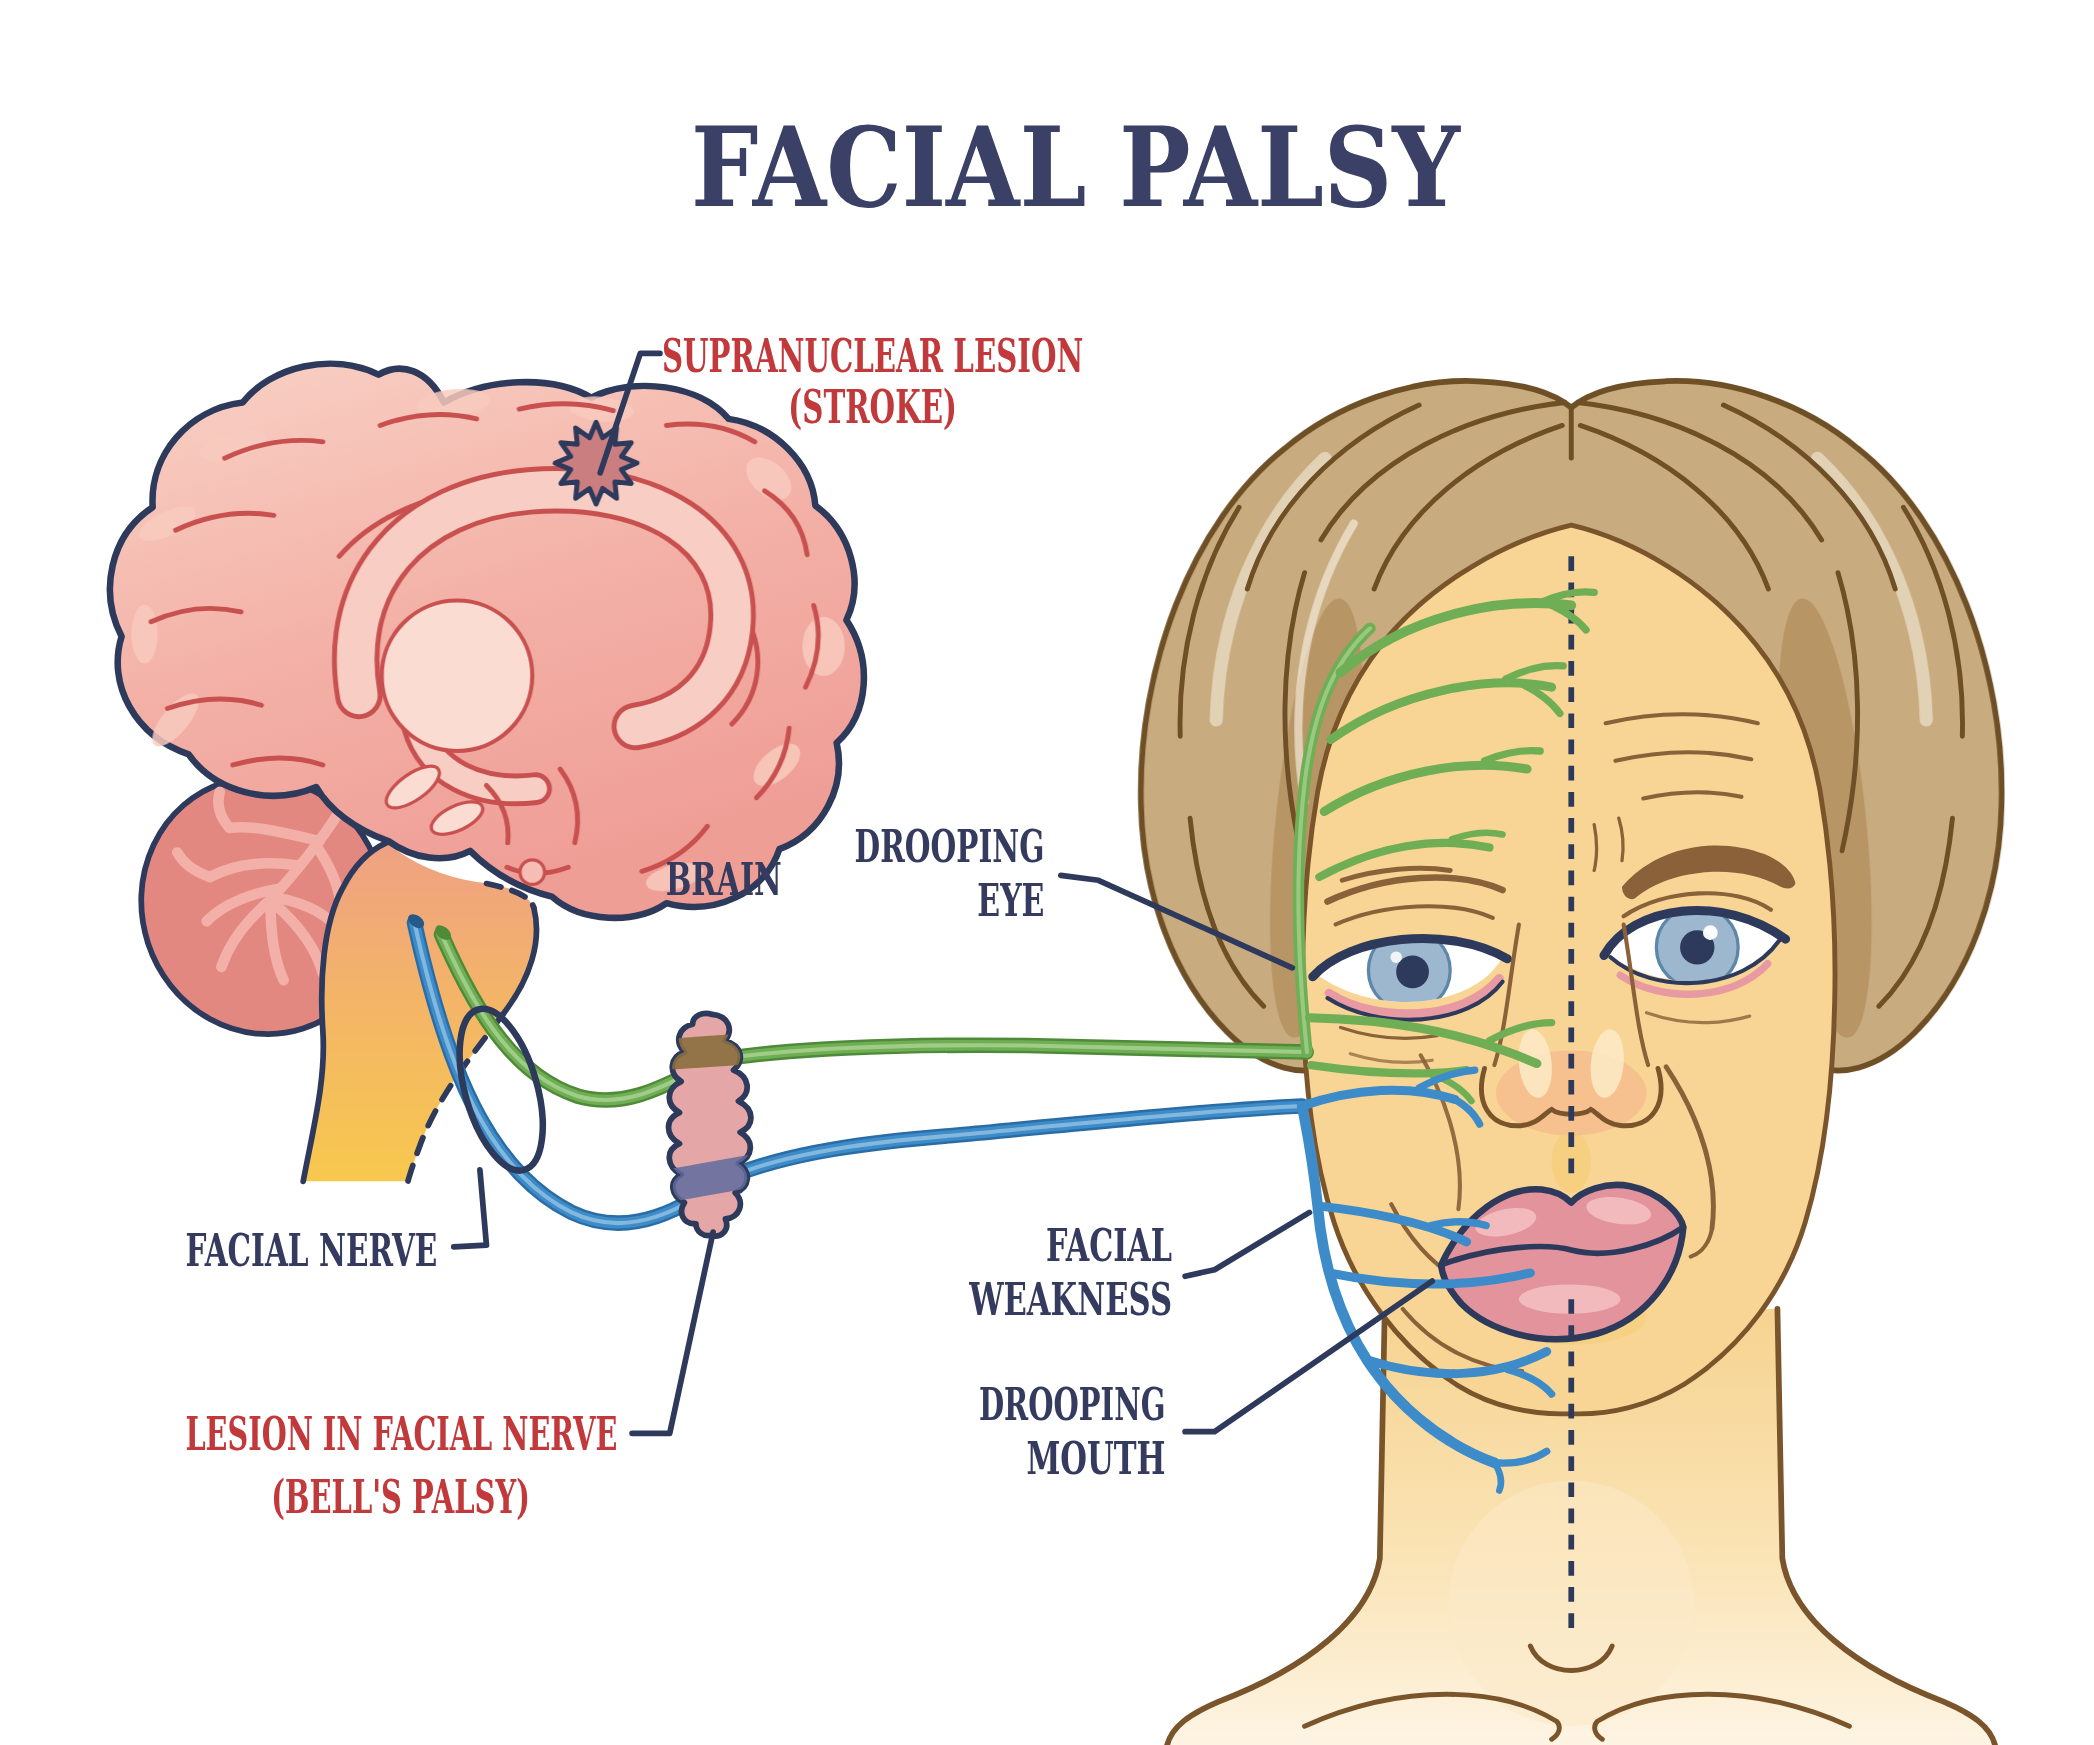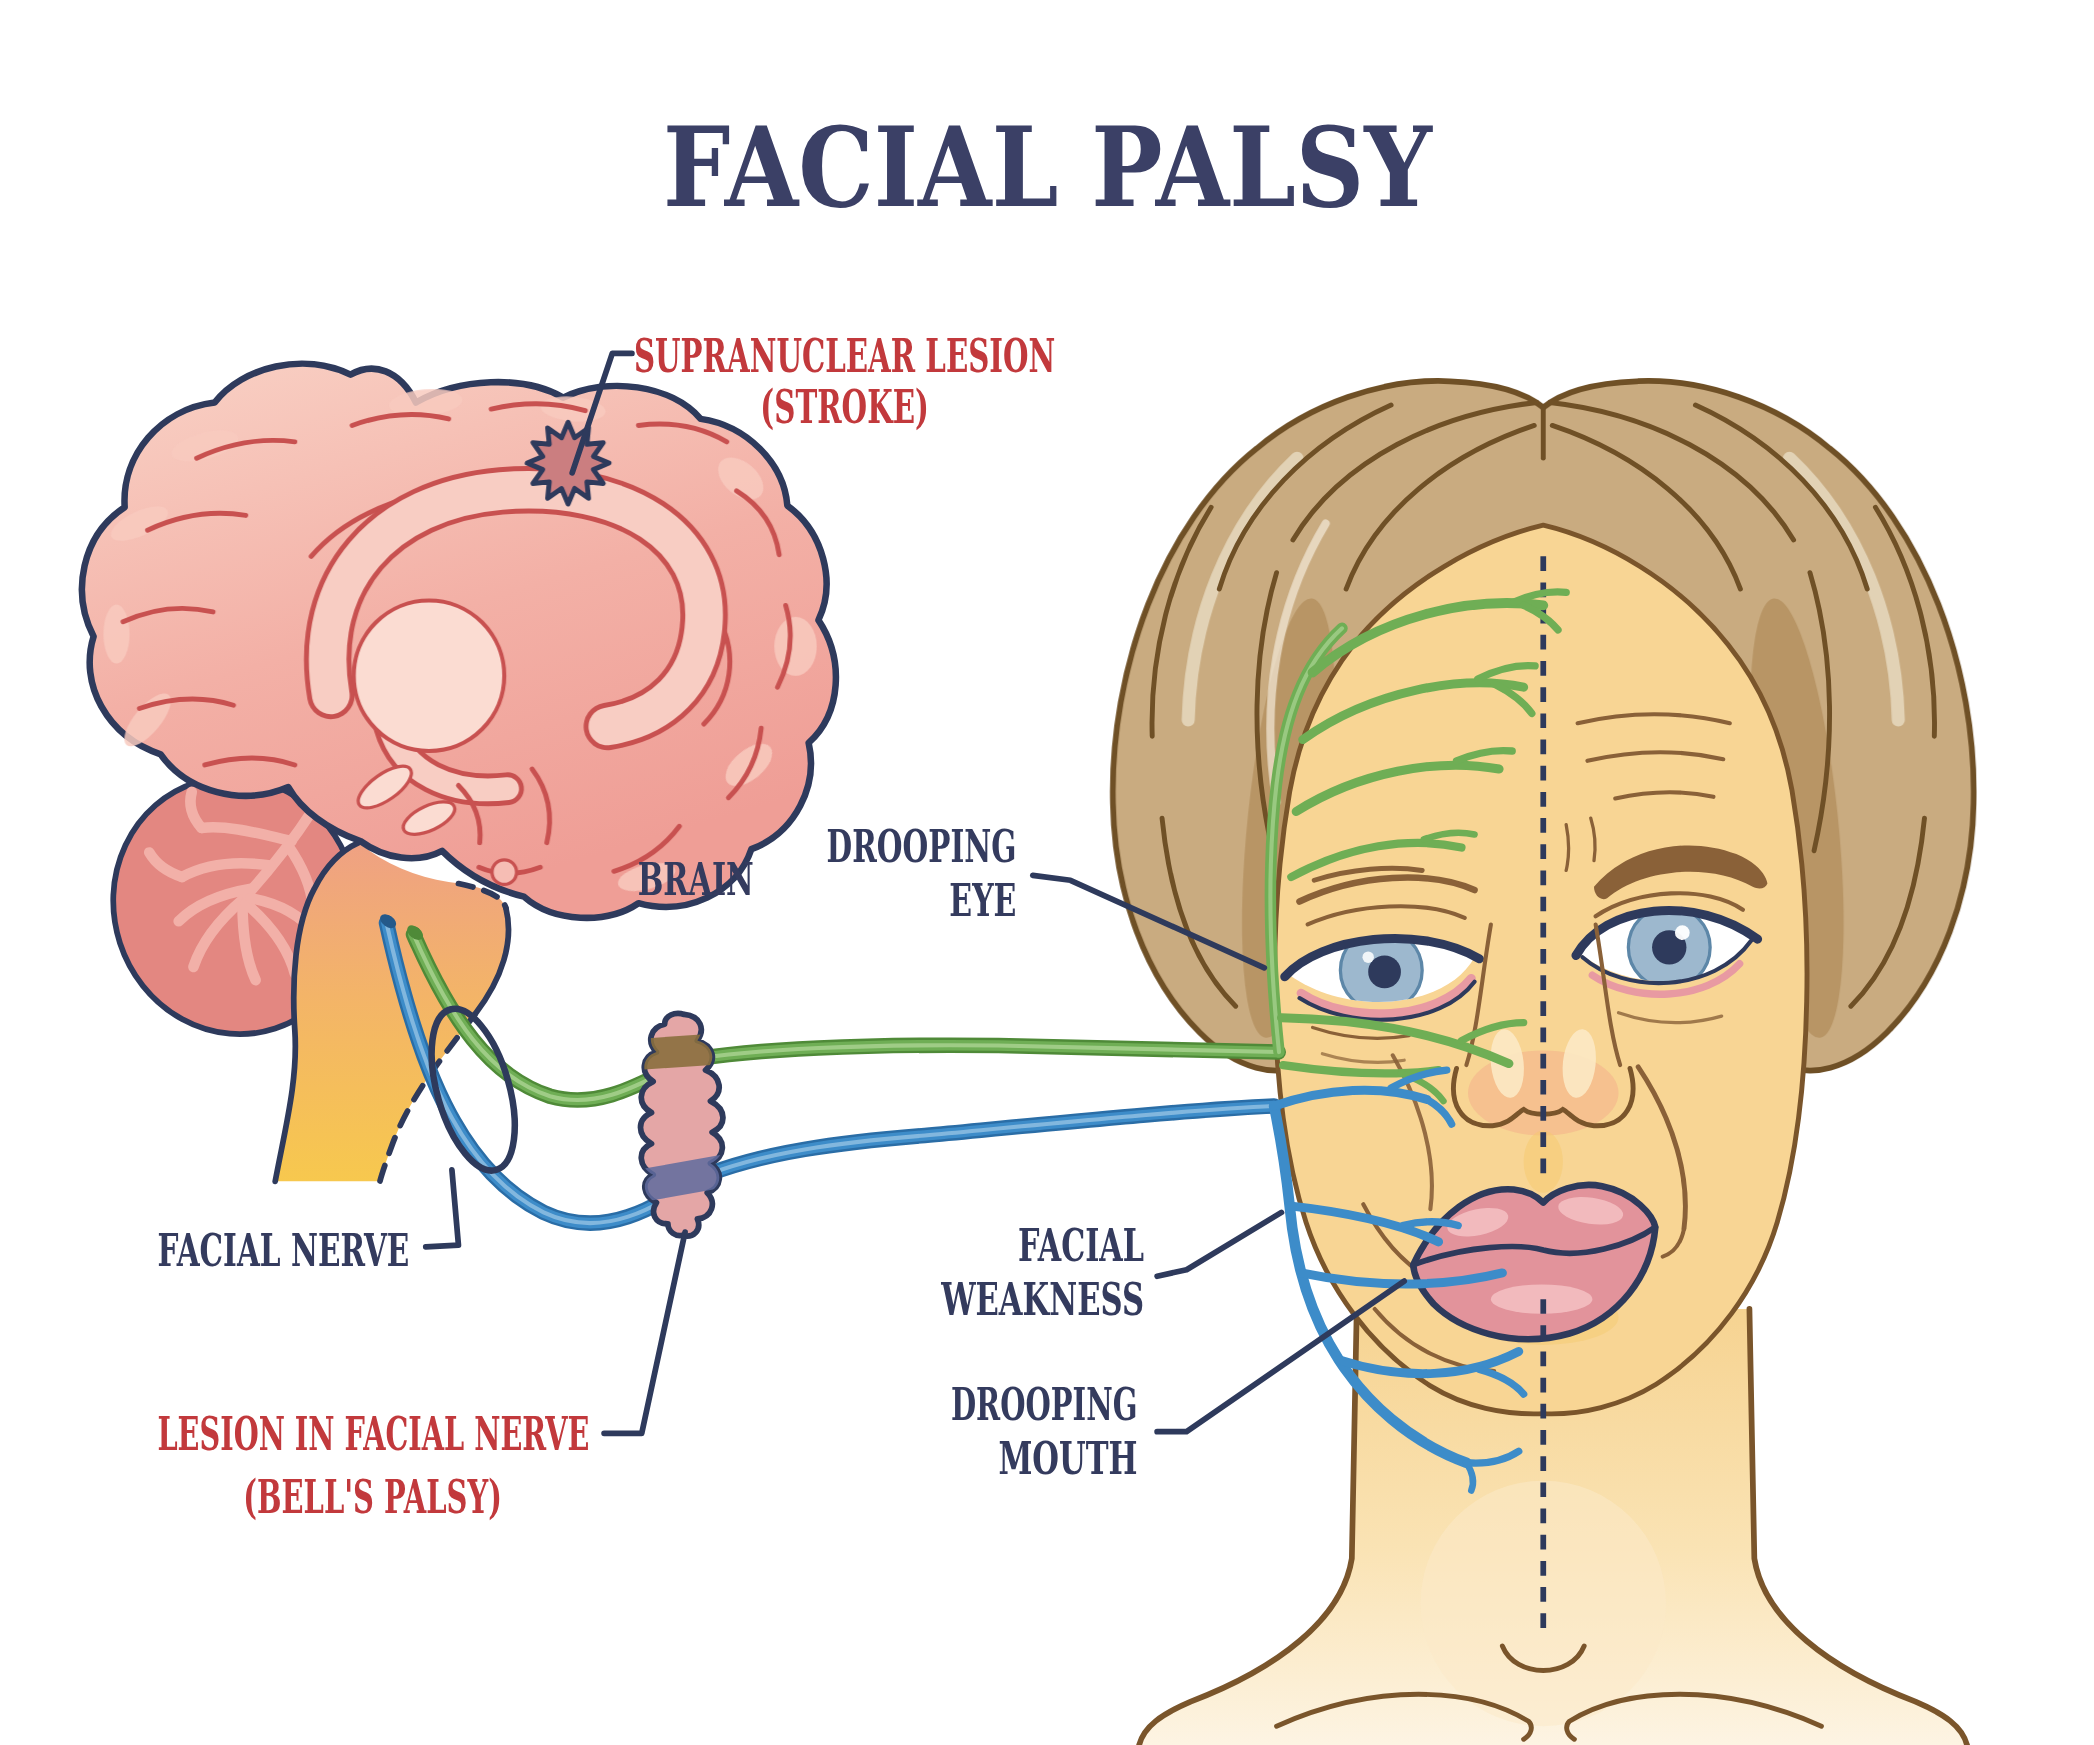--- a/index.html
+++ b/index.html
@@ -1,16 +1,16 @@
 <!DOCTYPE html>
 <html style="font-size:13px"><head>
 <meta charset="utf-8">
 <style>
   html,body{margin:0;padding:0;background:#ffffff;}
-  .stage{position:relative;width:2033px;height:1745px;background:#ffffff;overflow:hidden;}
+  .stage{position:relative;width:2033px;height:1745px;background:#ffffff;overflow:hidden;margin-left:28px;}
   svg{position:absolute;left:0;top:0;}
   text{font-family:"DejaVu Serif","Liberation Serif",serif;font-weight:bold;}
   .t-navy{fill:#343b5e;}
   .t-red{fill:#c2393c;}
   .t-title{fill:#3b4066;}
   .leader{stroke:#2e3a5c;stroke-width:7;fill:none;stroke-linejoin:round;stroke-linecap:round;}
   .sulci{stroke:#c85150;stroke-width:6;fill:none;stroke-linecap:round;}
   .brownline{stroke:#8a6138;fill:none;stroke-linecap:round;}
   .hairstrand{stroke:#6f5026;stroke-width:6;fill:none;stroke-linecap:round;}
 </style>

